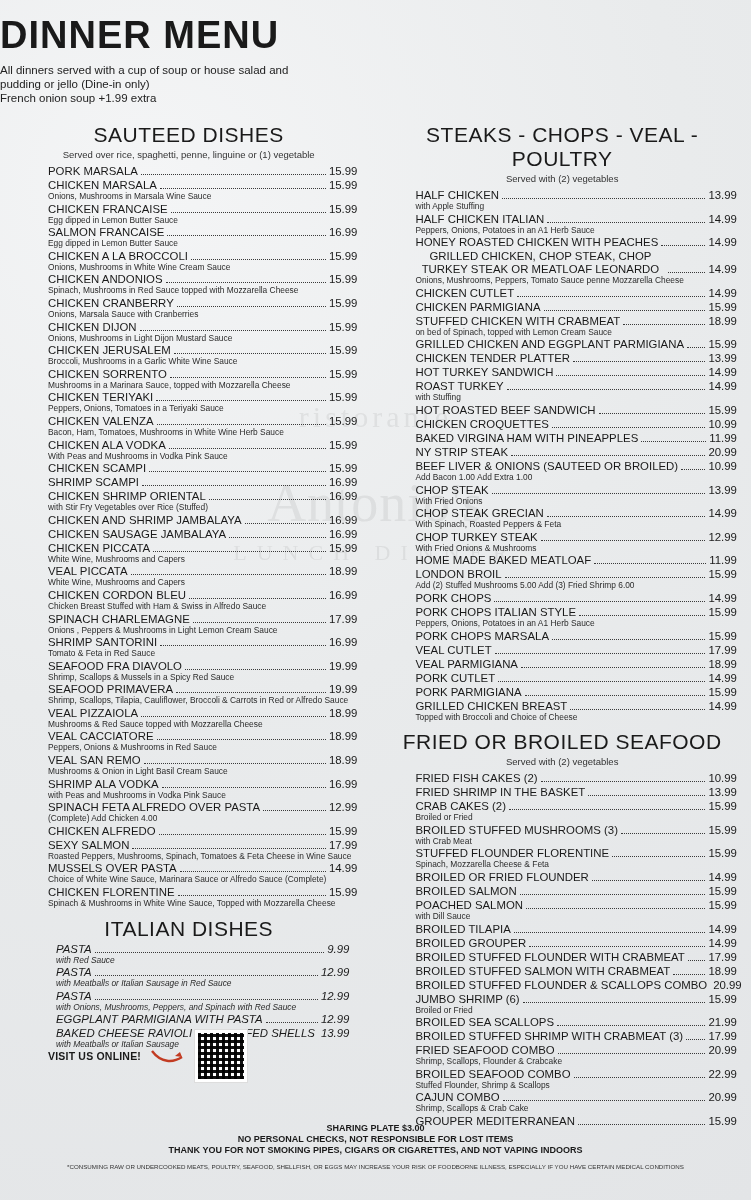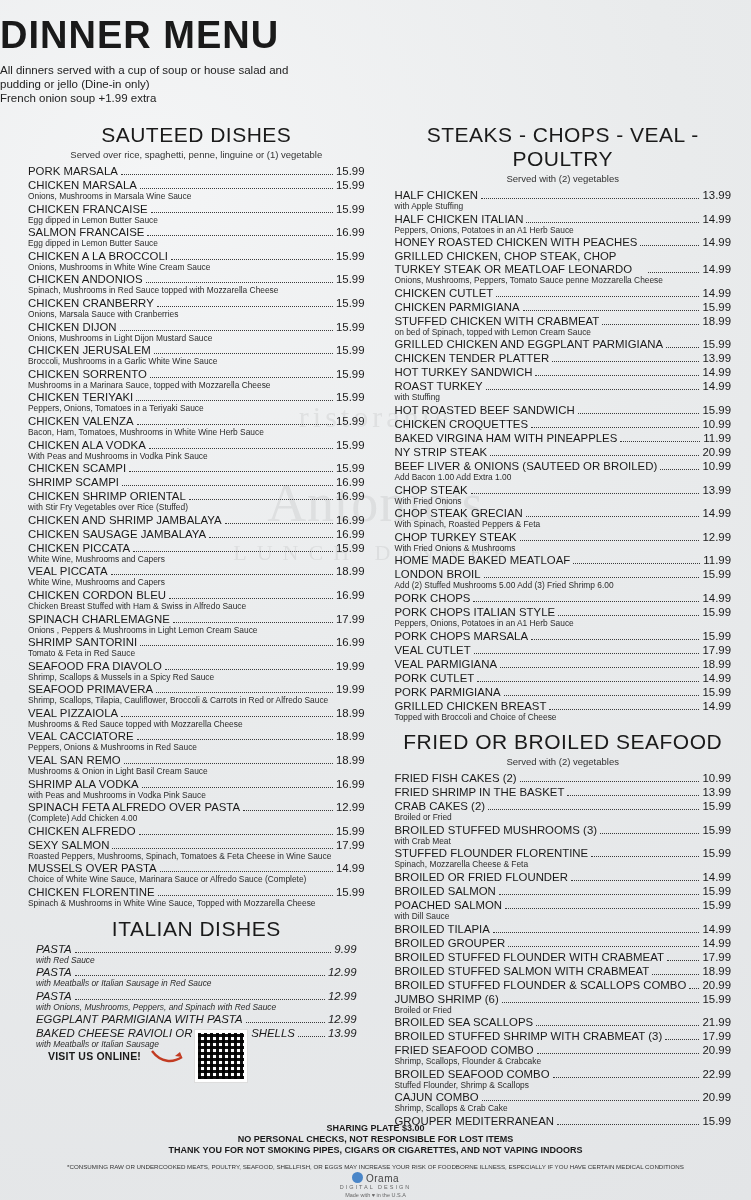--- a/index.html
+++ b/index.html
@@ -44,21 +44,21 @@
     margin-top:6px;
     font-size:11.5px;
     line-height:14px;
     color:#222;
   }
 
   
   .cols{
     position:relative;z-index:2;
     display:flex;
-    padding:10px 14px 0 22px;
+    padding:10px 14px 0 14px;
     gap:10px;
   }
   .col{width:50%;}
   .colL{padding-right:4px;}
   .colR{padding-left:4px;}
 
   .secttl{
     text-align:center;
     font-size:21px;
     letter-spacing:0.5px;
@@ -67,21 +67,21 @@
     font-family:"Liberation Sans", sans-serif;
   }
   .sectsub{
     text-align:center;
     font-size:9.5px;
     margin-bottom:5px;
     color:#333;
   }
 
   
-  .items{padding:0 6px;}
+  .items{padding:0 6px;margin-left:28px;}
   .row{
     display:flex;
     align-items:flex-end;
     font-size:11.4px;
     line-height:13px;
     margin-top:1px;
   }
   .nm{white-space:nowrap;}
   .dots{
     flex:1;
@@ -512,21 +512,21 @@
             </div>
             <div>
               <div class="row">
                 <span class="nm">HONEY ROASTED CHICKEN WITH PEACHES</span>
                 <span class="dots"></span>
                 <span class="pr">14.99</span>
               </div>
             </div>
             <div>
               <div class="row">
-                <span class="nm" style="white-space: normal; max-width: 250px;">GRILLED CHICKEN, CHOP STEAK, CHOP TURKEY STEAK OR MEATLOAF LEONARDO</span>
+                <span class="nm" style="white-space: normal; max-width: 250px; text-align: center;">GRILLED CHICKEN, CHOP STEAK, CHOP TURKEY STEAK OR MEATLOAF LEONARDO</span>
                 <span class="dots"></span>
                 <span class="pr">14.99</span>
               </div>
               <div class="desc">Onions, Mushrooms, Peppers, Tomato Sauce penne Mozzarella Cheese</div>
             </div>
             <div>
               <div class="row">
                 <span class="nm">CHICKEN CUTLET</span>
                 <span class="dots"></span>
                 <span class="pr">14.99</span>
@@ -878,21 +878,14 @@
   </div>
 
   <div class="footer">
     <div class="f1">SHARING PLATE $3.00</div>
     <div class="f1">NO PERSONAL CHECKS, NOT RESPONSIBLE FOR LOST ITEMS</div>
     <div class="f1">THANK YOU FOR NOT SMOKING PIPES, CIGARS OR CIGARETTES, AND NOT VAPING INDOORS</div>
   </div>
 
   <div class="discl">*CONSUMING RAW OR UNDERCOOKED MEATS, POULTRY, SEAFOOD, SHELLFISH, OR EGGS MAY INCREASE YOUR RISK OF FOODBORNE ILLNESS, ESPECIALLY IF YOU HAVE CERTAIN MEDICAL CONDITIONS</div>
 
-  <div class="brand">
-    <div class="bn">
-      <span class="oramalogo"></span><span>Orama</span>
-    </div>
-    <div class="bs">DIGITAL DESIGN</div>
-    <div class="bm">Made with ♥ in the U.S.A</div>
-  </div>
 
 </div>
 
 </body></html>

